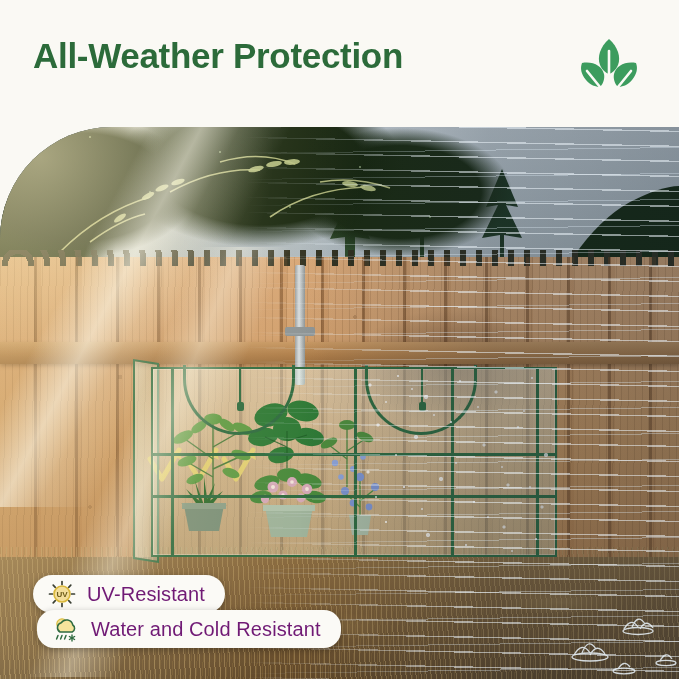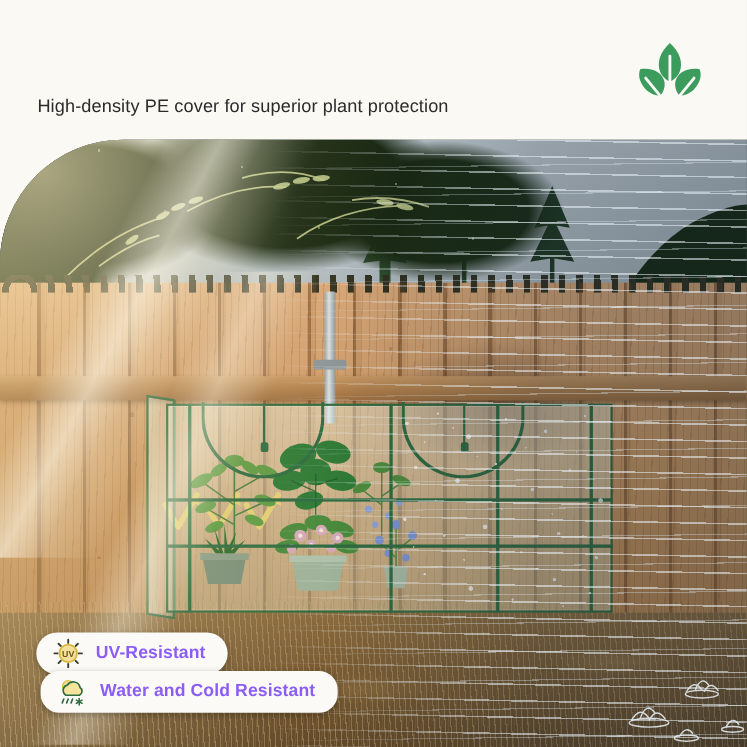--- a/index.html
+++ b/index.html
@@ -288,33 +288,33 @@
   
   .badge {
     position:absolute;
     display:flex; align-items:center; gap:10px;
     background:#fbfaf6;
     border-radius:999px;
     box-shadow:0 2px 7px rgba(0,0,0,.30);
     padding:0 20px 0 14px;
   }
   .badge-label {
-    font-size:16px; color:#8b5cf6; letter-spacing:.1px; white-space:nowrap;font-weight:bold;
+    font-size:20px; color:#701a75; letter-spacing:.1px; white-space:nowrap;
   }
   #badge-uv   { left:33px;  top:575px; height:38px; }
   #badge-water{ left:37px;  top:610px; height:38px;border-radius:17px; }
   .badge-icon { width:30px; height:30px; flex:0 0 30px; }
 </style>
 </head>
 <body>
 
 <div class="header">
 
-
-  <div class="subtitle">High-density PE cover for superior plant protection</div>
+  <div class="title">All-Weather Protection</div>
+
 
   <div class="brand-logo">
     <svg viewBox="0 0 64 58" width="64" height="58" aria-hidden="true">
 
       <path d="M32 2 C41 10 44 20 41 28 C39 33 35 36 32 37 C29 36 25 33 23 28 C20 20 23 10 32 2 Z" fill="#3c9c5e"></path>
       <path d="M32 37 L32 14" stroke="#fbfaf6" stroke-width="2.6" stroke-linecap="round" fill="none"></path>
 
       <path d="M5 26 C16 24 25 29 27 37 C28 42 26 47 23 50 C19 50 13 48 9 43 C4 37 3 31 5 26 Z" fill="#3c9c5e"></path>
       <path d="M23 50 L10 34" stroke="#fbfaf6" stroke-width="2.6" stroke-linecap="round" fill="none"></path>
 

